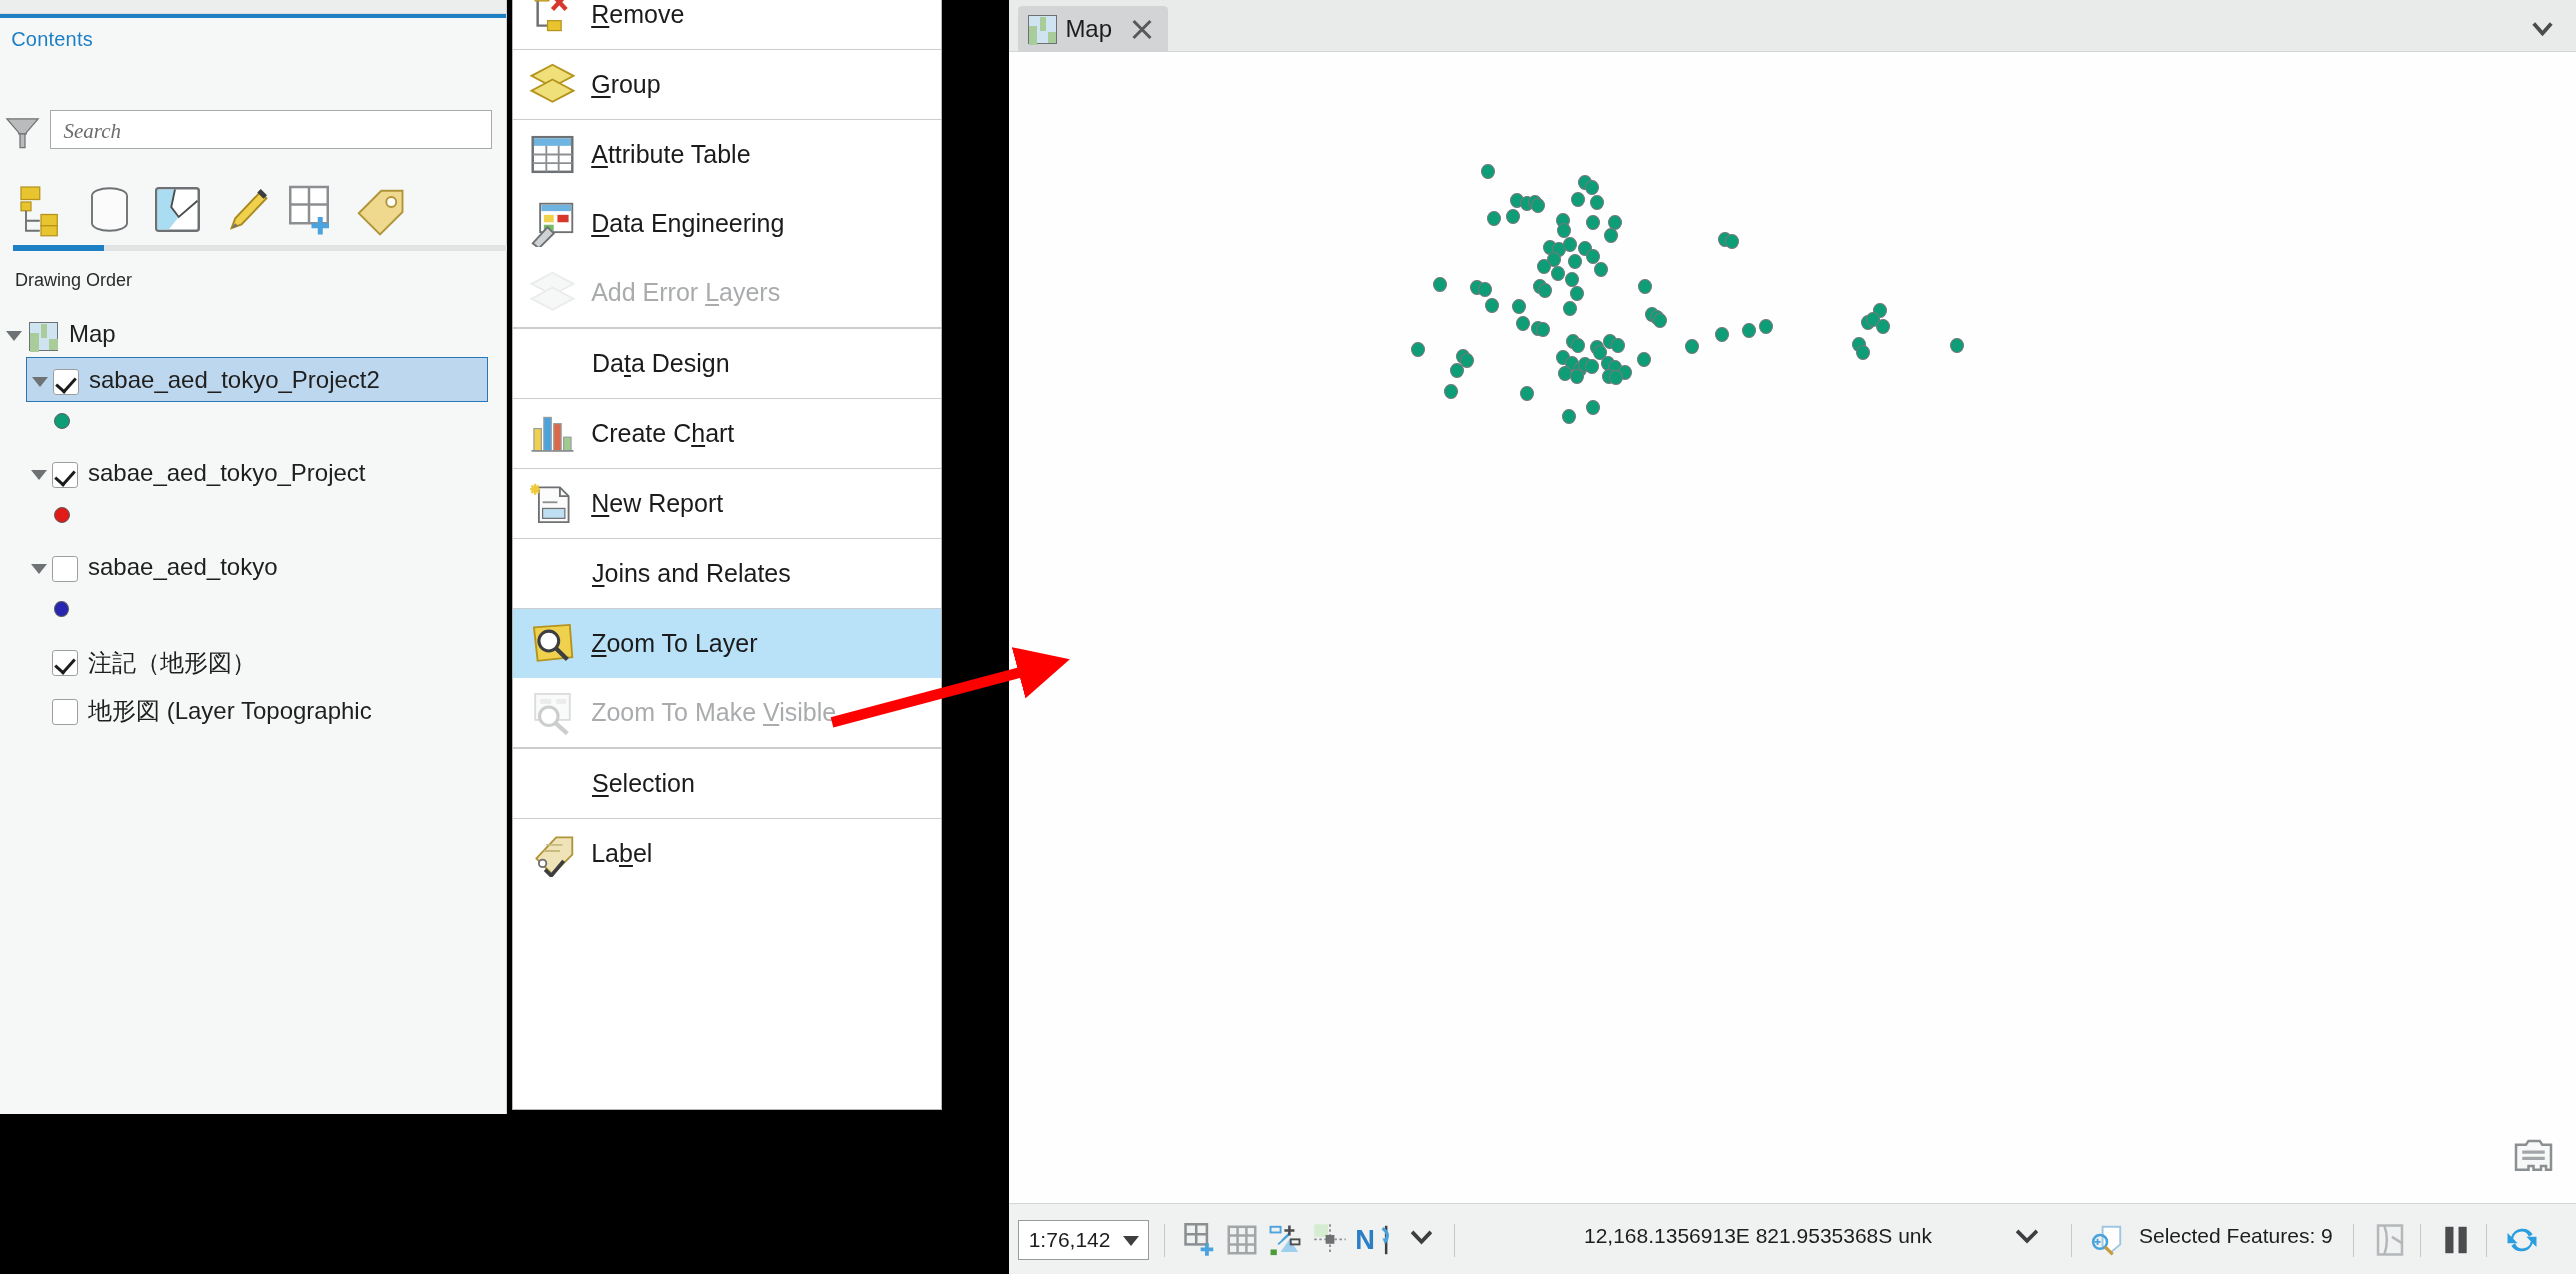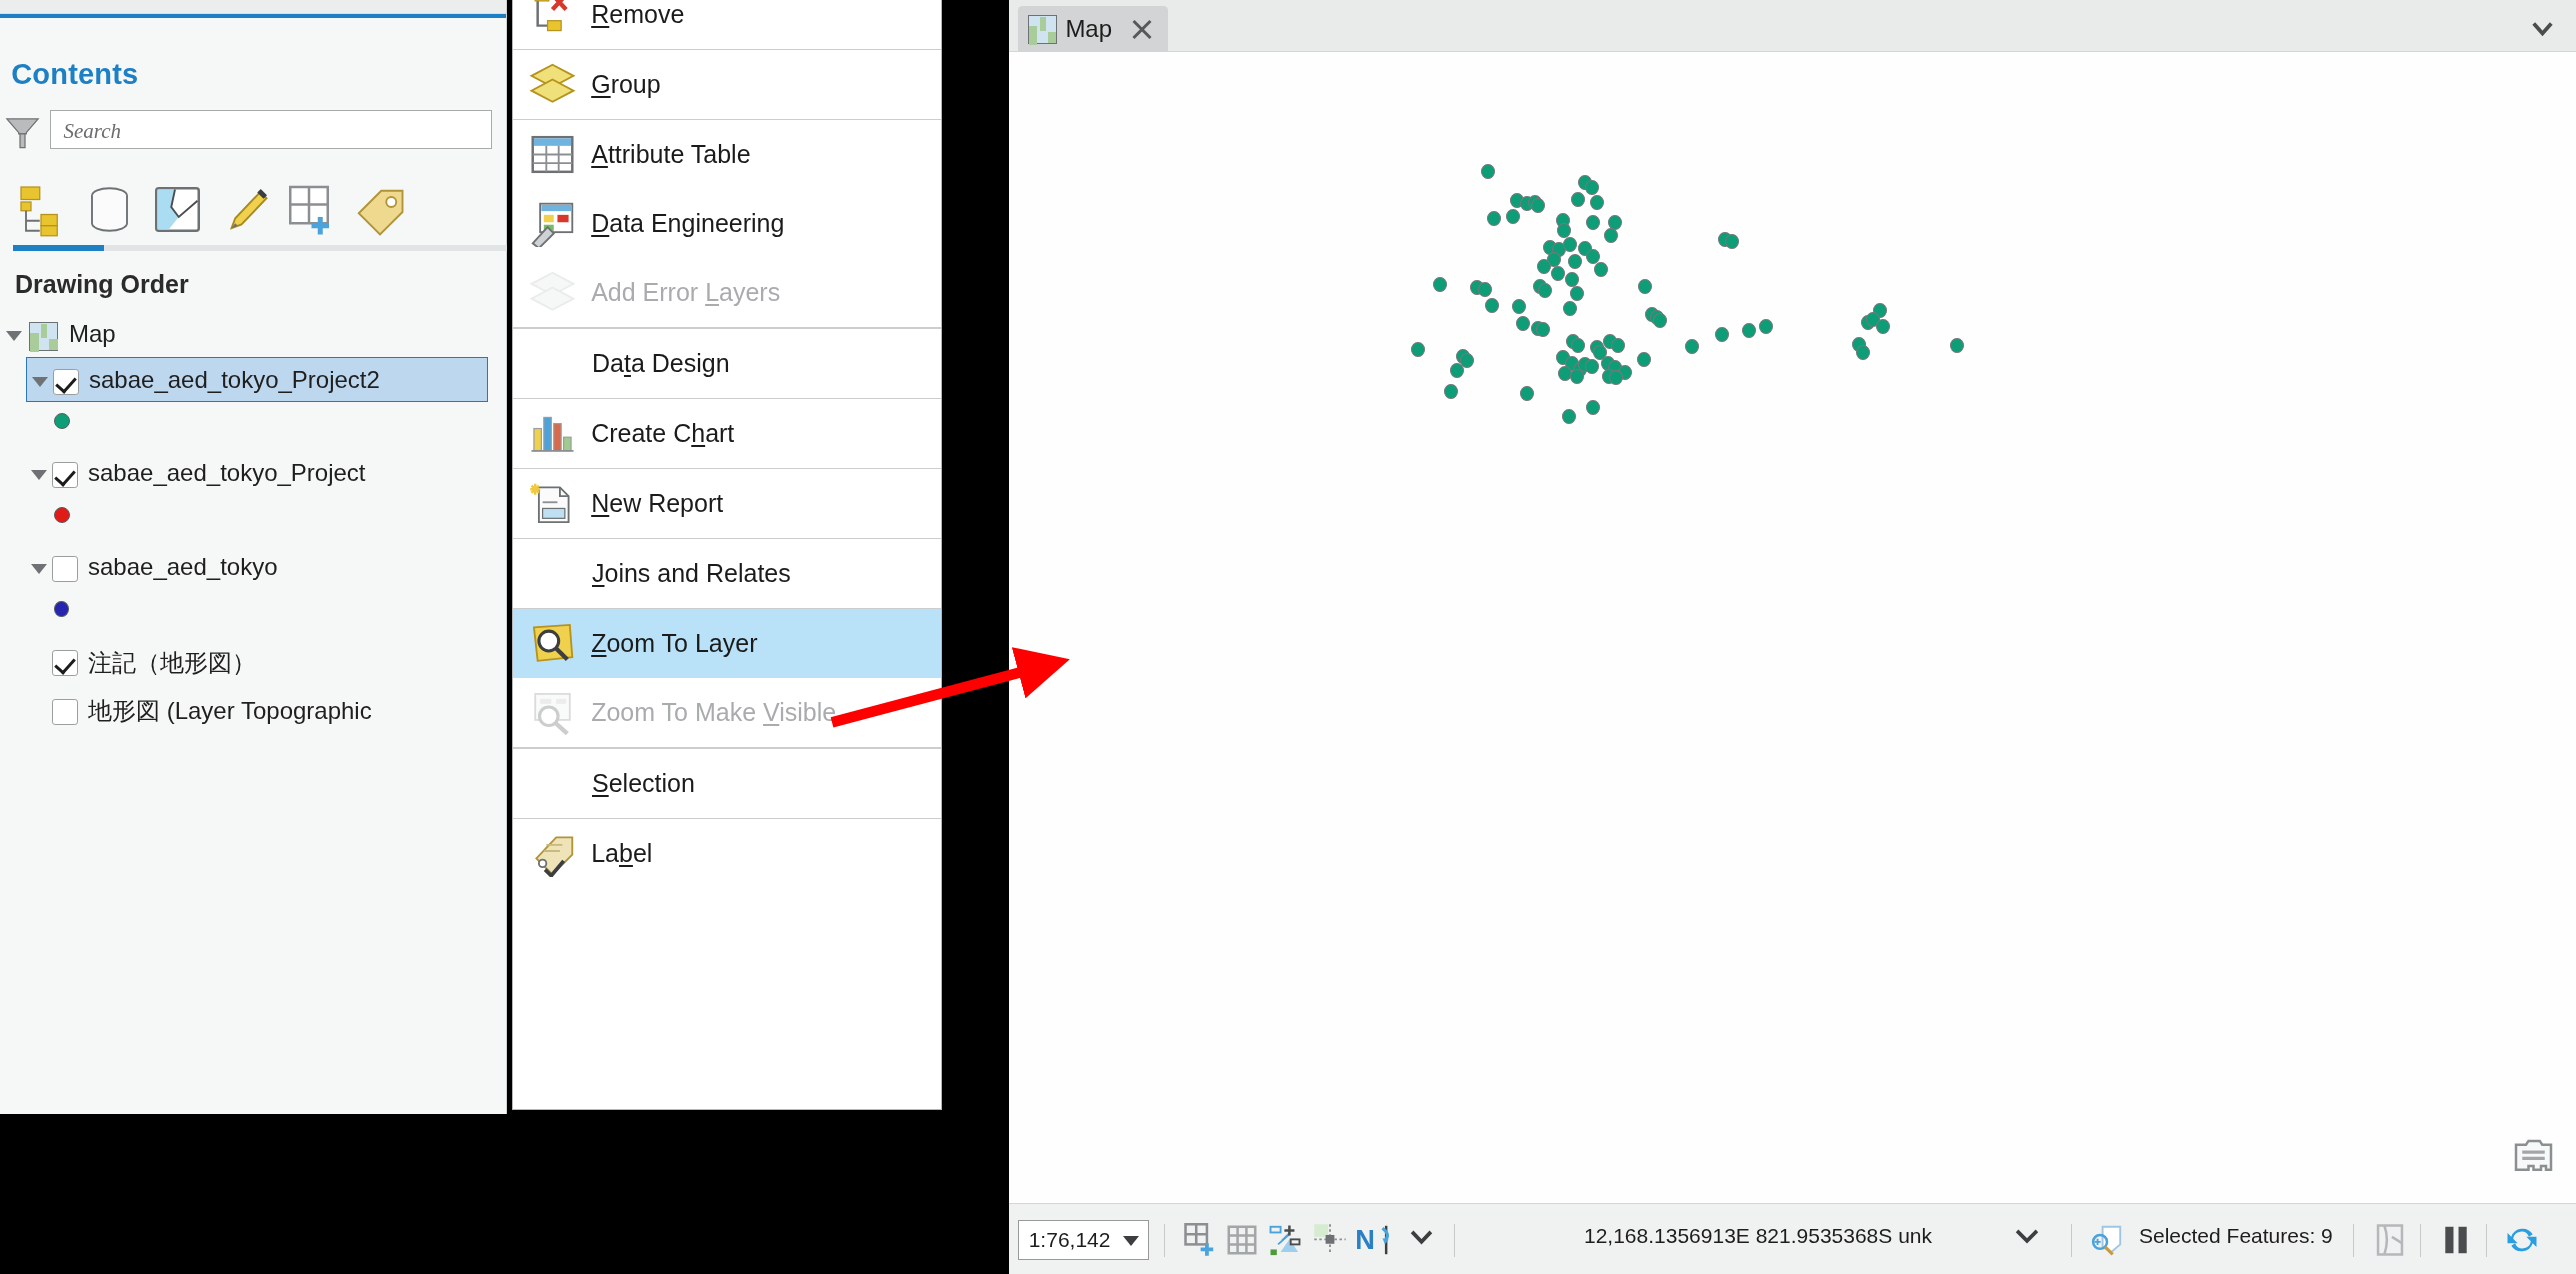--- a/index.html
+++ b/index.html
@@ -20,21 +20,21 @@
   .panel-topstrip {
     position:absolute; left:0; top:0; width:100%; height:13.7px;
     background:#eceded; border-bottom:0.6px solid #dcdddd;
   }
   .panel-accent {
     position:absolute; left:0; top:13.7px; width:100%; height:4.4px;
     background:#1d80c4;
   }
   .panel-title {
     position:absolute; left:11.2px; top:27.5px;
-    font-size:29px; color:#1d7fc4; font-weight:700; letter-spacing:0.2px;margin-top:30px;
+    font-size:20px; color:#1d7fc4; font-weight:400; letter-spacing:0.2px;
   }
   .search-row { position:absolute; left:0; top:110px; width:100%; height:41px; }
   .filter-icon { position:absolute; left:5px; top:5px; width:35px; height:34px; }
   .search-box {
     position:absolute; left:50px; top:0; width:442px; height:39px;
     background:#fff; border:1.2px solid #a7a9ab;
   }
   .search-box span {
     position:absolute; left:12.5px; top:7.5px;
     font-size:21px; color:#6a6c6e; font-style:italic;
@@ -42,21 +42,21 @@
   }
   .tool-row { position:absolute; left:0; top:176px; width:100%; height:67px; }
   .tool-ic { position:absolute; top:6.2px; width:55px; height:55px; }
   .tabline-track {
     position:absolute; left:12.5px; top:245px; width:494px; height:5.6px; background:#e1e3e4;
   }
   .tabline-fill { position:absolute; left:0; top:0; width:91px; height:5.6px; background:#1d7fc4; }
 
   .drawing-order {
     position:absolute; left:15px; top:270px;
-    font-size:25px; font-weight:700; color:#2b2b2b;
+    font-size:18px; font-weight:400; color:#2b2b2b;
   }
 
   .tree { position:absolute; left:0; top:312px; width:100%; }
   .tree-row { position:relative; height:45px; }
   .tree-row.selected { background:#bcd7ee; border:1.2px solid #2a77b8; }
   .tw { position:absolute; top:16.2px; width:0; height:0;
         border-left:10.6px solid #6f7274; border-top:6.9px solid transparent;
         border-bottom:6.9px solid transparent; }
   .tw.open { border-left:8.1px solid transparent; border-right:8.1px solid transparent;
              border-top:10.6px solid #6f7274; border-bottom:none; top:19px; }

